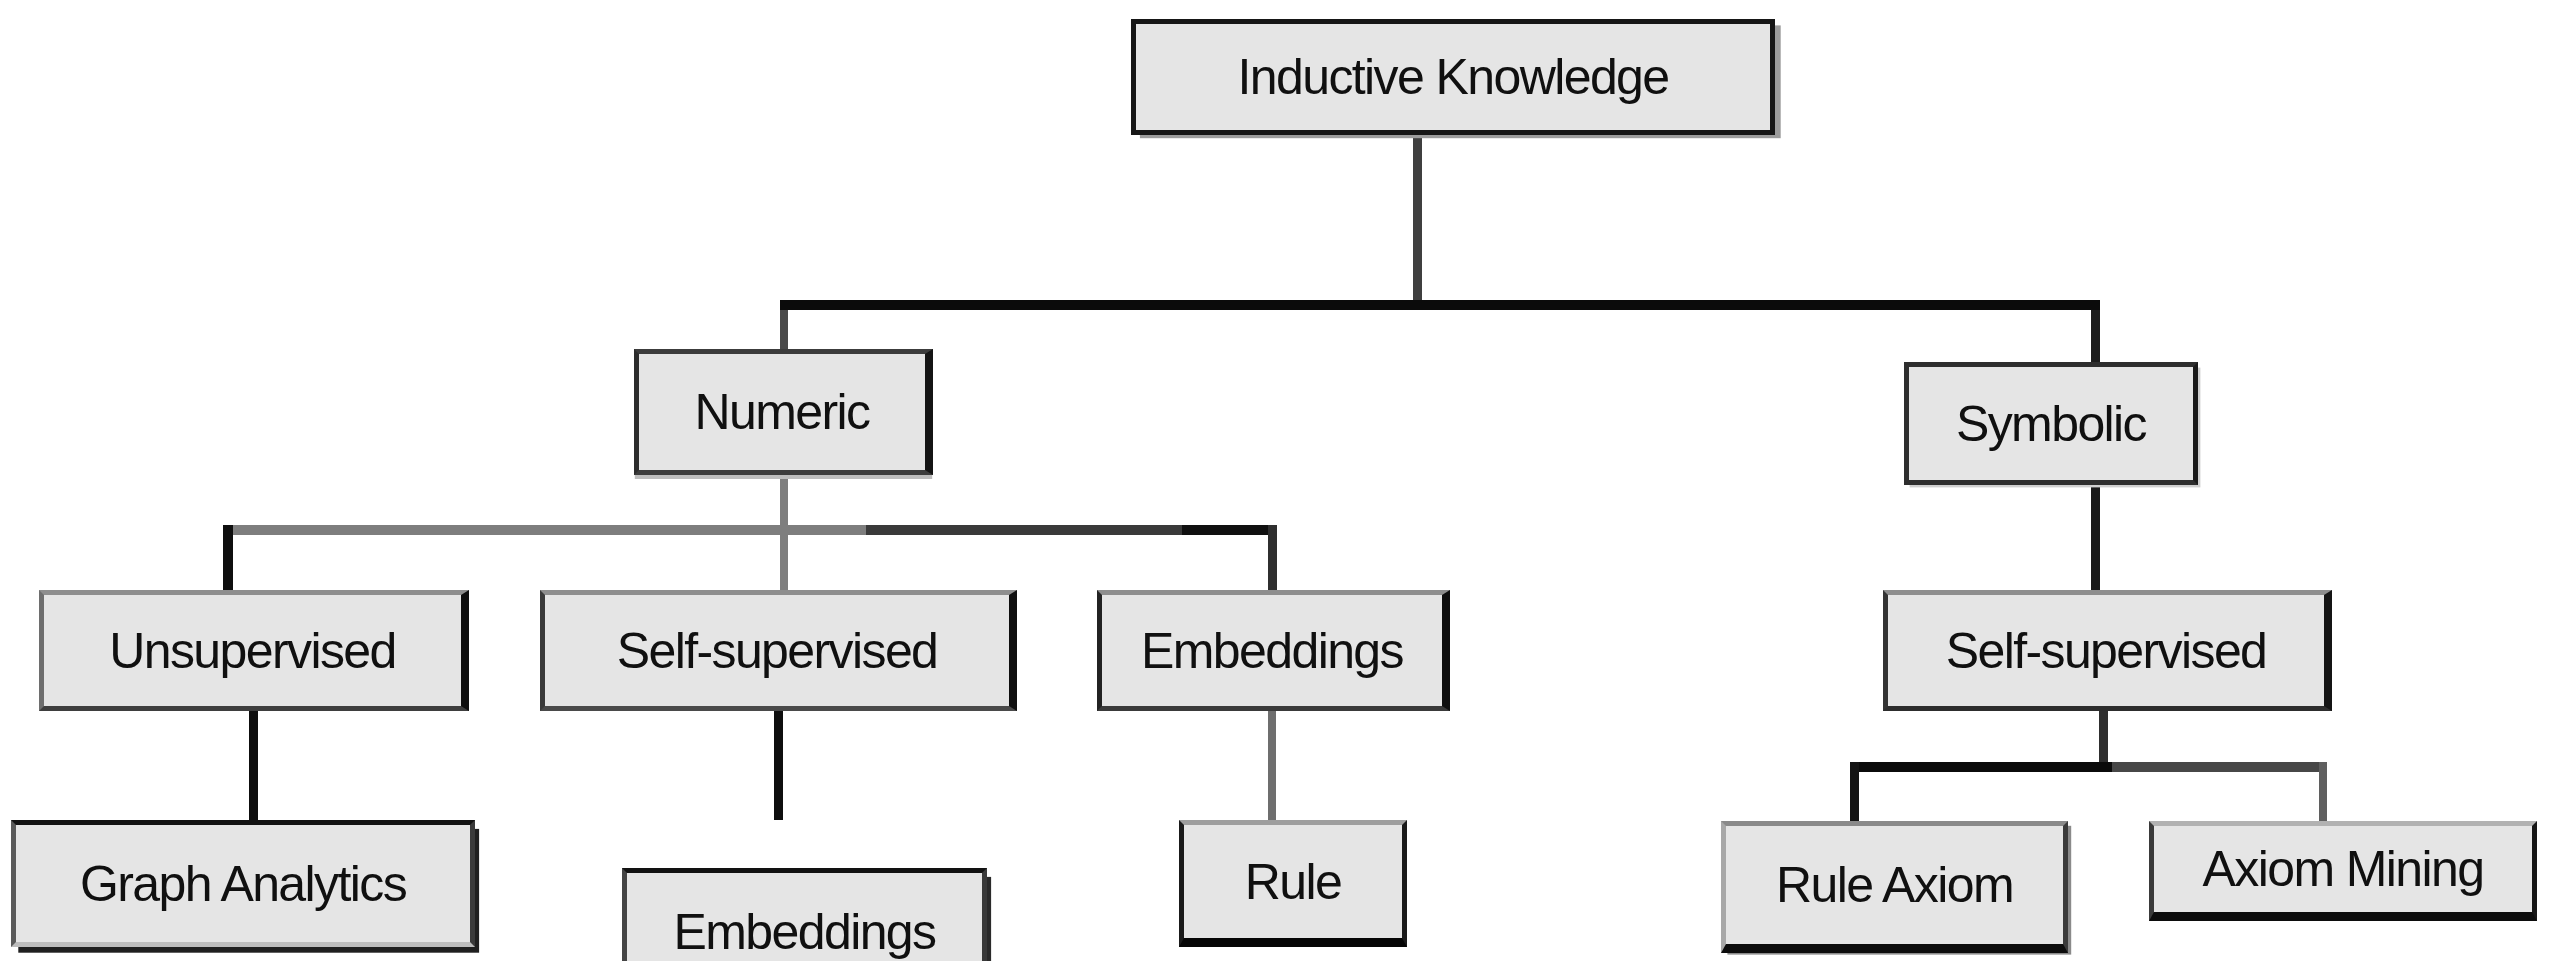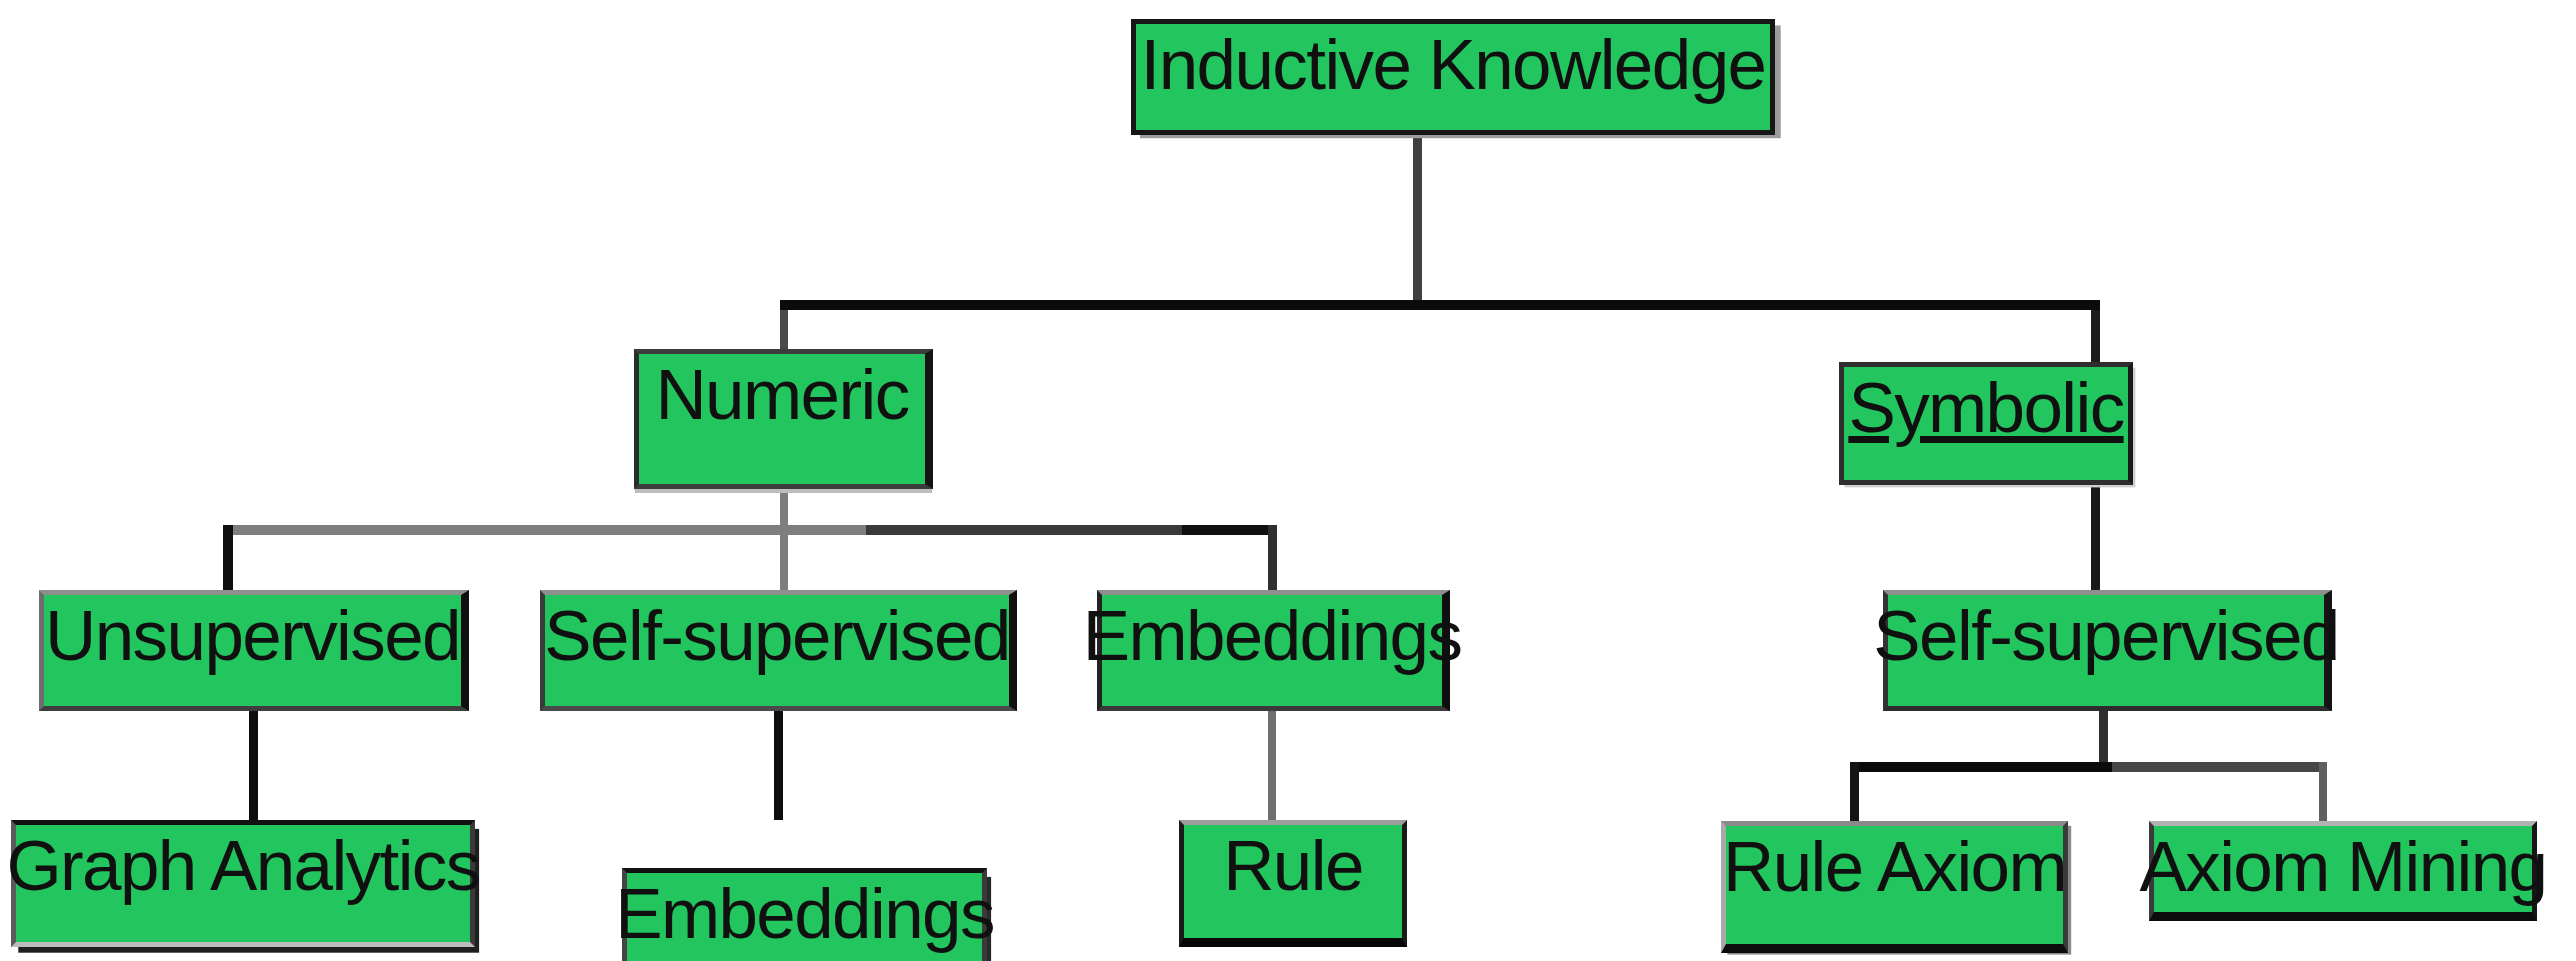--- a/index.html
+++ b/index.html
@@ -11,53 +11,52 @@
     position: relative;
     width: 2576px;
     height: 961px;
     background: #ffffff;
     overflow: hidden;
     font-family: "Liberation Sans", sans-serif;
   }
   .node {
     position: absolute;
     box-sizing: border-box;
-    background: #22c55e;
+    background: #e5e5e5;
     border: 5.7px solid #2a2a2a;
     display: flex;
-    align-items: flex-start;
+    align-items: center;
     justify-content: center;
-    font-size: 71px;
+    font-size: 50px;
     letter-spacing: -1.6px;
     color: #101010;
     white-space: nowrap;
     z-index: 2;
   }
   .conn {
     position: absolute;
     z-index: 1;
   }
 
   
   .n-inductive {
     left: 1131px; top: 19.4px; width: 644px; height: 116px;
     border-color: #161616;
     box-shadow: 7.3px 4.8px 0 -1.6px #9c9c9c;
   }
   .n-numeric {
-    left: 634px; top: 349px; width: 299px; height: 140px;
+    left: 634px; top: 349px; width: 299px; height: 126px;
     border-color: #3c3c3c #141414 #3c3c3c #2c2c2c;
     border-right-width: 8px;
     box-shadow: 0 4.8px 0 -0.8px #bdbdbd;
   }
   .n-symbolic {
-    left: 1839px; top: 362px; width: 294px; height: 123px;
+    left: 1904px; top: 362px; width: 294px; height: 123px;
     border-color: #2e2e2e #1a1a1a #2e2e2e #2e2e2e;
     box-shadow: 4px 4px 0 -1.6px #cfcfcf;
-    text-decoration: underline;
   }
   .n-unsupervised {
     left: 39px; top: 590px; width: 430px; height: 121px;
     border-color: #8e8e8e #0f0f0f #3e3e3e #6e6e6e;
     border-right-width: 8px;
   }
   .n-ss-numeric {
     left: 540px; top: 590px; width: 477px; height: 121px;
     border-color: #8e8e8e #0f0f0f #4a4a4a #3a3a3a;
     border-right-width: 8px;

